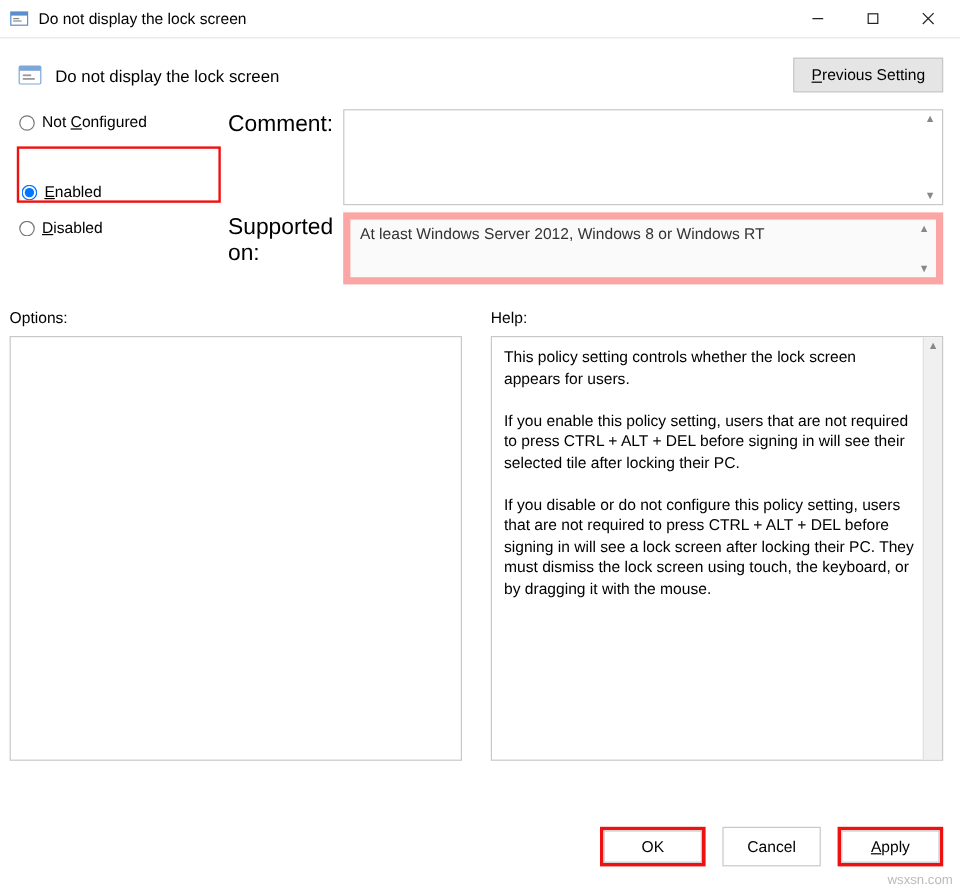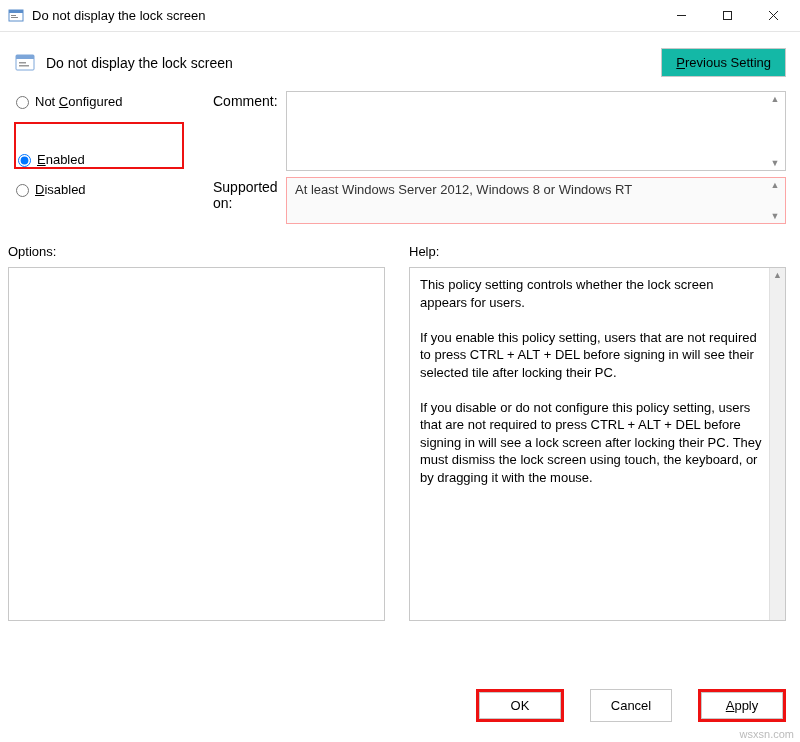--- a/index.html
+++ b/index.html
@@ -39,54 +39,54 @@
     align-items: center;
     padding: 16px 14px 4px 14px;
   }
   .header-row .bigicon {
     width: 22px; height: 22px; margin-right: 10px;
     display: inline-flex; align-items: center; justify-content: center;
   }
   .header-row .setting-title { font-size: 14px; flex: 0 0 auto; }
   .header-row .spacer { flex: 1 1 auto; }
   .navbtn {
-    background: #14b8a6;
+    background: #e5e5e5;
     border: 1px solid #c8c8c8;
     padding: 6px 14px;
     margin-left: 12px;
     font: inherit;
     cursor: pointer;
   }
   .navbtn u { text-decoration: underline; }
   .config-area {
     display: grid;
     grid-template-columns: 170px 90px 1fr;
     column-gap: 6px;
     row-gap: 6px;
     padding: 10px 14px 4px 14px;
     align-items: start;
   }
   .radios { grid-column: 1; grid-row: 1 / span 3; display: flex; flex-direction: column; gap: 12px; padding-top: 2px;}
   .radio-item { display: flex; align-items: flex-end; gap: 6px; padding: 1px 2px;}
   .radio-item input { margin: 0; }
   .radio-item .u { text-decoration: underline; }
   .highlight-red { border: 2px solid #e11; padding: 0 2px; display: inline-flex; align-items: center; gap: 6px;}
-  .label-col { grid-column: 2; font-size: 14px; padding-top: 2px; margin-left: 23px;}
+  .label-col { grid-column: 2; font-size: 19px; padding-top: 2px;}
   .comment-box {
     grid-column: 3;
     border: 1px solid #c8c8c8;
     height: 80px;
     position: relative;
     background: #fff;
   }
   .supported-box {
     grid-column: 3;
-    border: 1px solid #fca5a5;
+    border: 6px solid #fca5a5;
     background: #fafafa;
-    height: 47px;
+    height: 60px;
     position: relative;
     display: flex;
     align-items: flex-start;
     padding: 4px 22px 4px 8px;
     font-size: 13px;
     color: #333;
   }
   .spin-arrows {
     position: absolute; right: 2px; top: 2px; bottom: 2px;
     width: 16px; display: flex; flex-direction: column; justify-content: space-between;
@@ -120,21 +120,21 @@
   .vscroll {
     position: absolute; right: 0; top: 0; bottom: 0; width: 16px;
     background: #f0f0f0;
     border-left: 1px solid #e0e0e0;
     display: flex; align-items: flex-start; justify-content: center;
   }
   .vscroll .thumb-top { font-size: 9px; color: #888; margin-top: 2px;}
   .footer {
     position: absolute;
     bottom: 20px; right: 14px;
-    display: flex; gap: 26px;
+    display: flex; gap: 14px;
   }
   .btn {
     background: #fff;
     border: 1px solid #c8c8c8;
     padding: 5px 0;
     width: 82px;
     font: inherit;
     cursor: pointer;
     text-align: center;
   }

